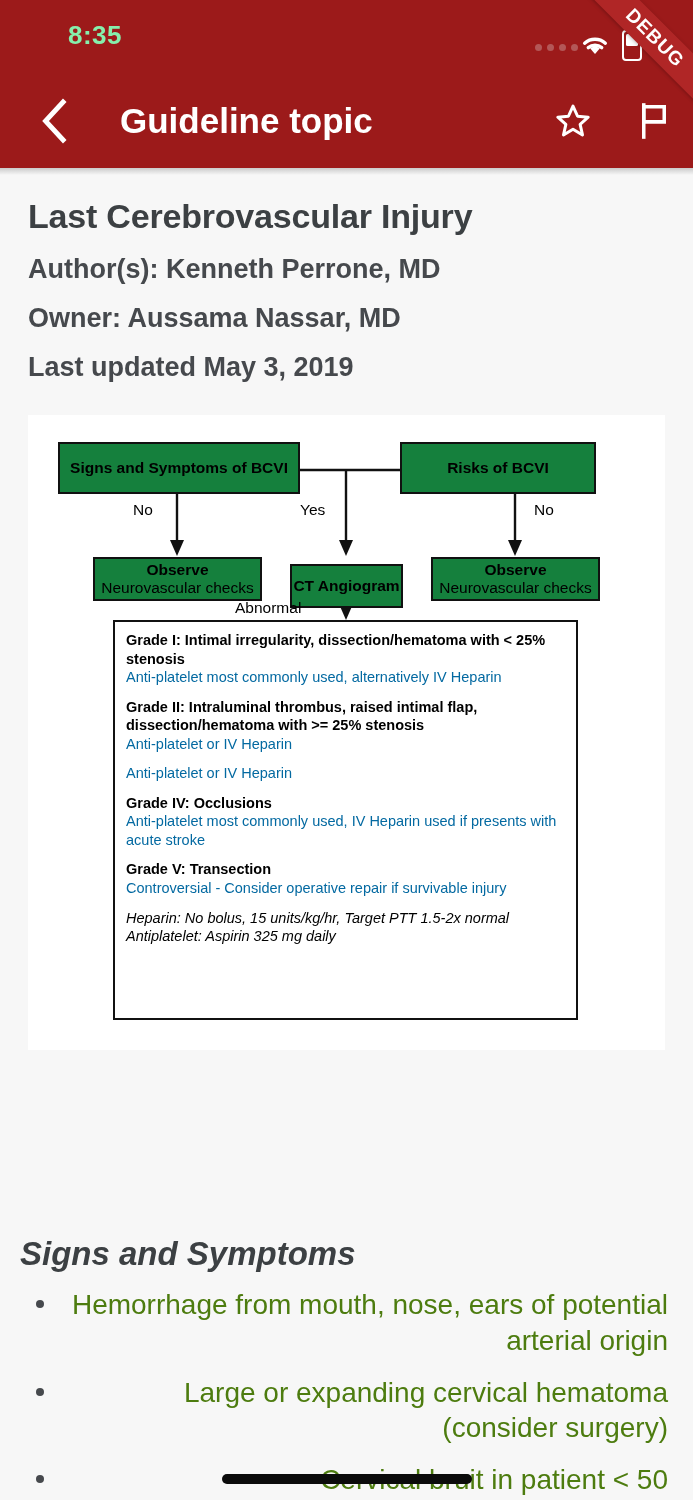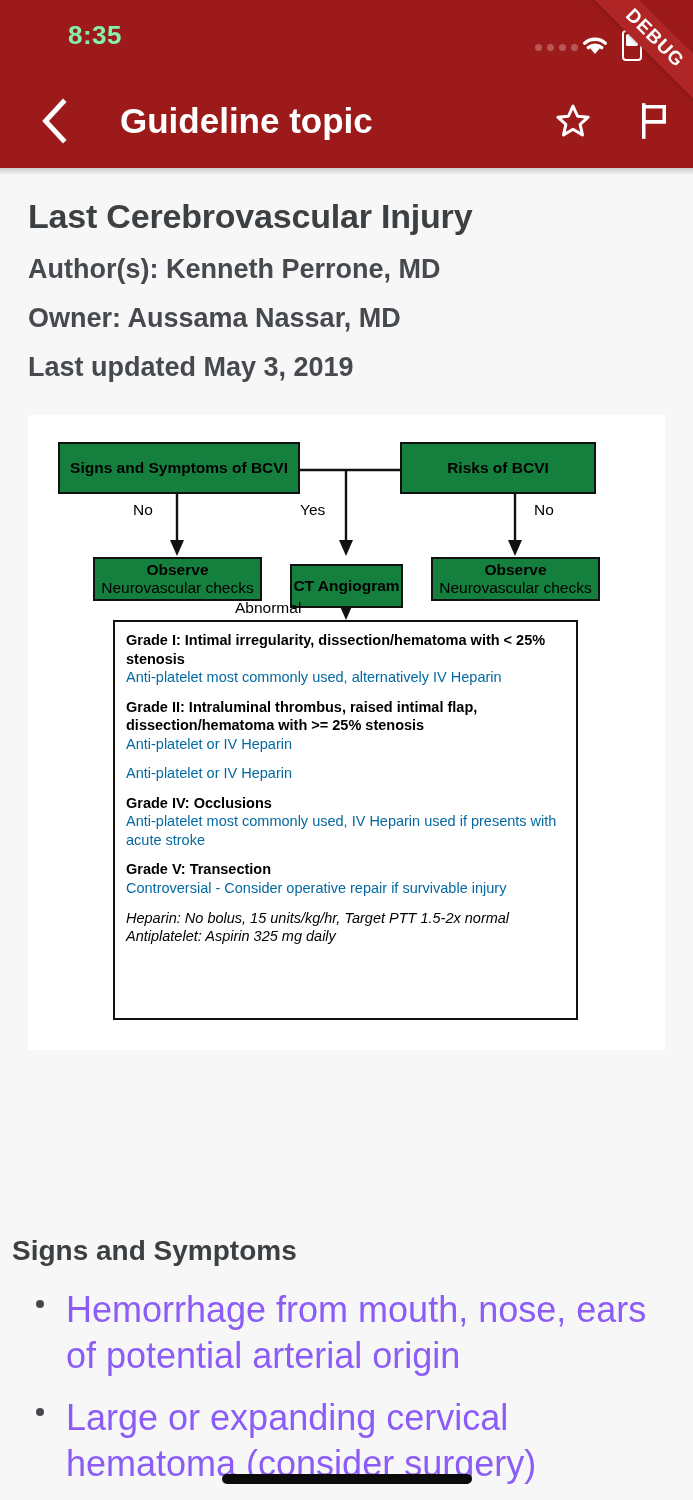--- a/index.html
+++ b/index.html
@@ -100,27 +100,27 @@
     border: 2.5px solid #111; background: #fff; padding: 9px 10px 0 11px;
     overflow: hidden;
   }
   .gradebox .gh { font-size: 14.5px; font-weight: bold; color: #000; line-height: 1.28; }
   .gradebox .gt { font-size: 14.5px; color: #0369a1; line-height: 1.28; }
   .gradebox .gi { font-size: 14.5px; color: #000; font-style: italic; line-height: 1.28; }
   .gradebox .gap { height: 11px; }
 
   
   .section-title {
-    position: absolute; left: 12px; top: 1060px;
-    font-size: 28px; font-weight: bold; color: #3c4043;
+    position: absolute; left: 20px; top: 1060px;
+    font-size: 33px; font-weight: bold; color: #3c4043; font-style: italic;
   }
   .bullets { position: absolute; left: 28px; top: 1112px; width: 640px; }
   .bullet {
     position: relative; padding-left: 38px; margin-bottom: 16px;
-    font-size: 36px; line-height: 1.28; color: #8b5cf6;
+    font-size: 28px; line-height: 1.28; color: #4d7c0f; text-align: right;
   }
   .bullet .dot {
     position: absolute; left: 8px; top: 13px;
     width: 8px; height: 8px; border-radius: 50%; background: #46494d;
   }
 
   .home-indicator {
     position: absolute; left: 222px; top: 1474px; width: 250px; height: 10px;
     background: #0b0b0b; border-radius: 6px;
   }

